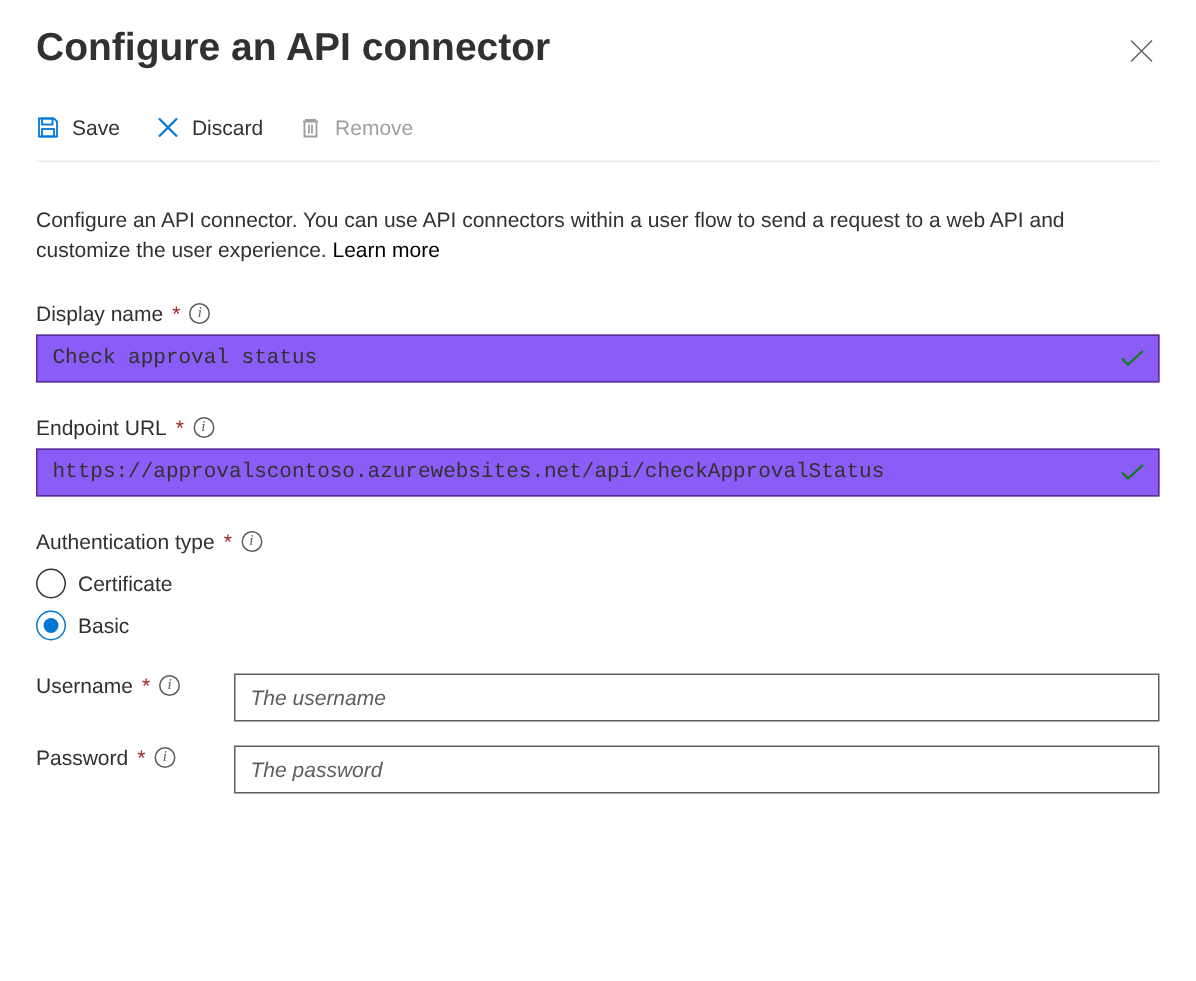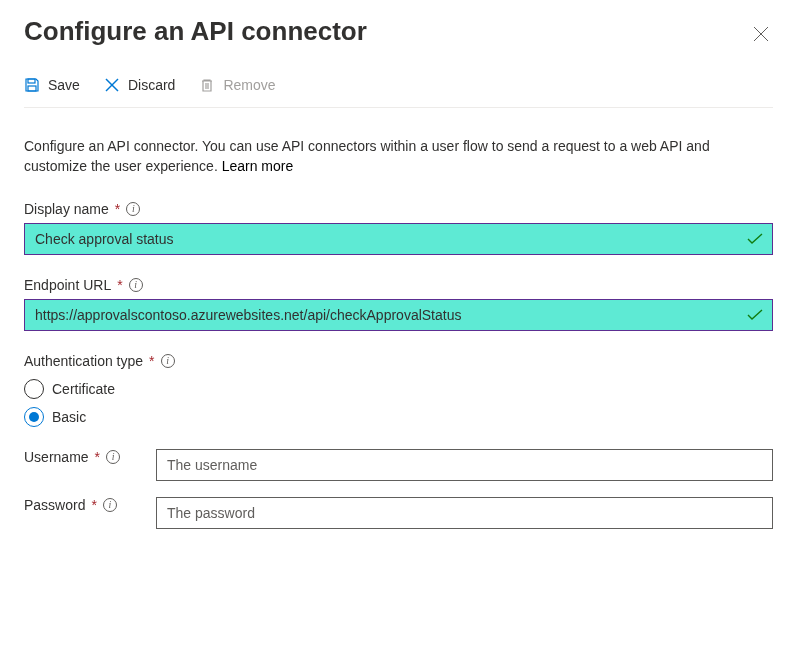--- a/index.html
+++ b/index.html
@@ -97,23 +97,23 @@
       cursor: default;
     }
     .text-input-wrap {
       position: relative;
     }
     .text-input {
       width: 100%;
       padding: 7px 34px 7px 10px;
       font-size: 14px;
       border: 1px solid #605e5c;
-      background: #5eead4;
-      color: #323130;
-      font-family: Liberation Sans, sans-serif;
+      background: #8b5cf6;
+      color: #323130;
+      font-family: Liberation Mono, monospace;
     }
     .text-input.validated {
       border: 1px solid #5c2e91;
     }
     .text-input::placeholder {
       color: #605e5c;
     }
     .check-icon {
       position: absolute;
       right: 10px;
@@ -166,20 +166,21 @@
       font-size: 14px;
       min-width: 118px;
     }
     .inline-input {
       flex: 1;
       padding: 7px 10px;
       font-size: 14px;
       border: 1px solid #605e5c;
       background: #fff;
       font-family: inherit;
+      font-style: italic;
     }
     .inline-input::placeholder {
       color: #605e5c;
     }
   </style>
 </head>
 <body>
 
 <div class="panel">
   <div class="header">

